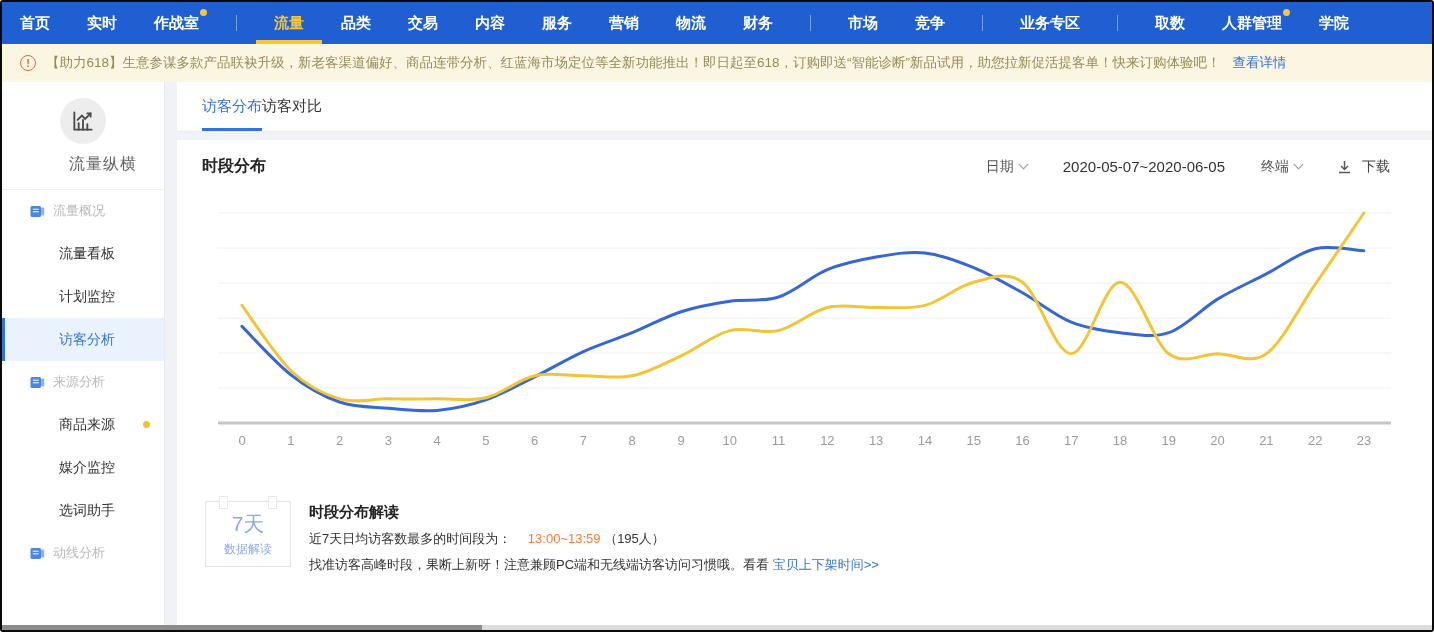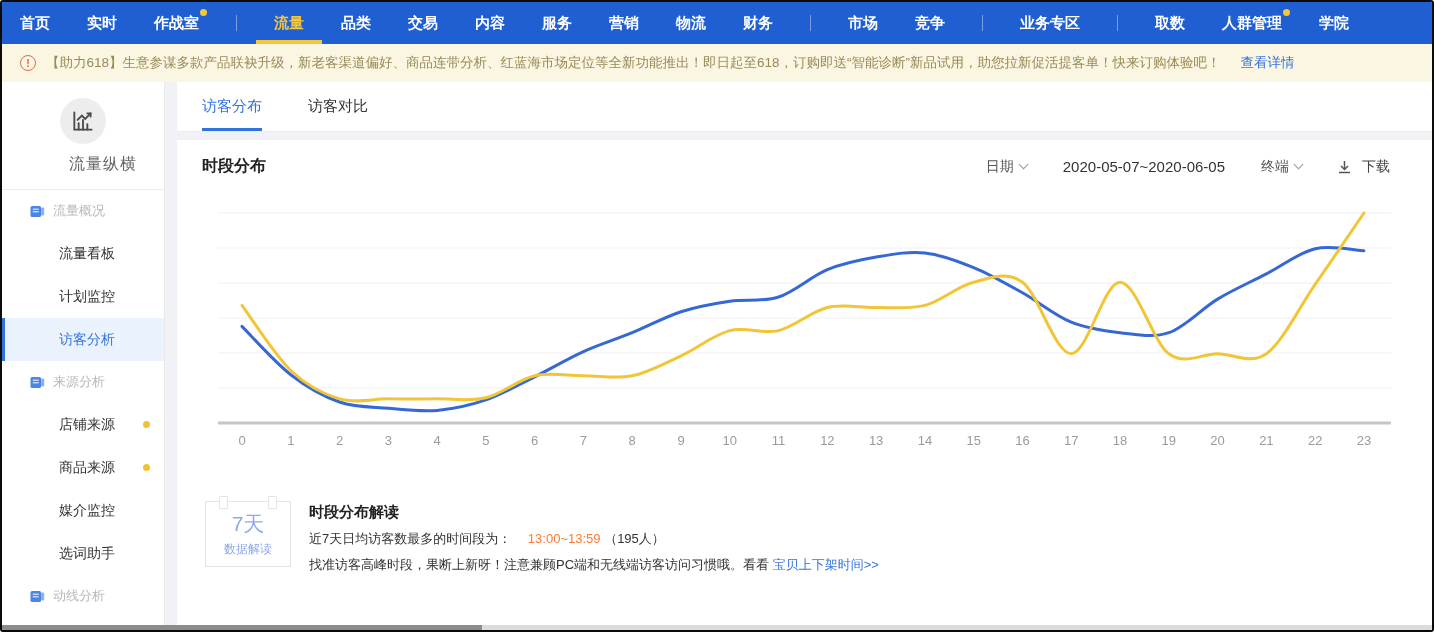--- a/index.html
+++ b/index.html
@@ -18,40 +18,40 @@
   .nav-item .dot { position:absolute; top:7px; right:-8px; width:7px; height:7px;
               border-radius:50%; background:#f5c53a; }
   .nav-divider { width:1px; height:16px; background:rgba(255,255,255,.4); align-self:center; }
 
   
   .notice { height:38px; flex:0 0 38px; background:#fbf6e2; display:flex; align-items:center;
             padding:0 18px; font-size:13.5px; color:#998a58; overflow:hidden; }
   .notice-icon { width:16px; height:16px; border:1.5px solid #dd6a4c; border-radius:50%;
             color:#dd6a4c; font-size:11px; font-weight:700; display:inline-flex;
             align-items:center; justify-content:center; margin-right:10px; flex:0 0 16px; }
-  .notice-link { color:#3473dd; margin-left:20px; cursor:pointer; white-space:nowrap; }
+  .notice-link { color:#3473dd; margin-left:12px; cursor:pointer; white-space:nowrap; }
 
   
   .main { flex:1; display:flex; min-height:0; }
   .sidebar { width:163px; flex:0 0 163px; background:#fff; border-right:1px solid #e9e9e9; overflow:hidden; }
   .side-top { padding:16px 0 14px; text-align:center; border-bottom:1px solid #ededed; }
   .avatar { width:46px; height:46px; border-radius:50%; background:#ededed; margin:0 auto;
             display:flex; align-items:center; justify-content:center; }
   .app-title { margin-top:10px; font-size:16px; color:#666; letter-spacing:1px;padding-left:40px; }
   .menu-section { height:42px; display:flex; align-items:center; padding-left:28px;
             color:#b9b9b9; font-size:13px; gap:8px; cursor:pointer; }
   .menu-item { height:43px; display:flex; align-items:center; padding-left:57px;
             color:#333; font-size:14px; cursor:pointer; position:relative; }
   .menu-item.active { background:#eaf3fd; color:#3473dd; }
   .menu-item.active::before { content:''; position:absolute; left:0; top:0; bottom:0; width:3px; background:#3473dd; }
   .menu-item .ydot { width:7px; height:7px; border-radius:50%; background:#f0c332; margin-left:28px; }
 
   .content { flex:1; display:flex; flex-direction:column; padding-left:12px; min-width:0; }
   .tabbar { height:50px; flex:0 0 50px; background:#fff; border-bottom:1px solid #ececec;
-            display:flex; align-items:stretch; padding-left:25px; gap:46px; margin-bottom:8px; }
+            display:flex; align-items:stretch; padding-left:25px; margin-bottom:8px; }
   .tab { display:inline-flex; align-items:center; font-size:15px; color:#333; position:relative; cursor:pointer; }
   .tab.active { color:#3473dd; }
   .tab.active::after { content:''; position:absolute; left:0; right:0; bottom:0; height:3px; background:#3473dd; }
 
   .card { flex:1; background:#fff; overflow:hidden; }
   .card-head { display:flex; align-items:center; padding:16px 42px 0 25px;justify-content:center; }
   .card-title { font-size:16px; font-weight:700; color:#222; }
   .head-controls { margin-left:auto; display:flex; align-items:center; gap:36px;
             font-size:14px; color:#555; }
   .chev { display:inline-block; width:7px; height:7px; border-right:1.5px solid #999;
@@ -152,24 +152,20 @@
             <span>访客分析</span>
           </div>
           <div class="menu-section">
             <svg width="15" height="13" viewBox="0 0 15 13">
               <rect x="0.5" y="1" width="10.5" height="11" rx="1.5" fill="#4a86e8"></rect>
               <rect x="11" y="2.5" width="3.2" height="8" rx="1" fill="#8db1f0"></rect>
               <line x1="2.8" y1="4.2" x2="8.7" y2="4.2" stroke="#fff" stroke-width="1"></line>
               <line x1="2.8" y1="6.8" x2="8.7" y2="6.8" stroke="#fff" stroke-width="1"></line>
             </svg>
             <span>来源分析</span>
-          </div>
-          <div class="menu-item">
-            <span>店铺来源</span>
-            <i class="ydot"></i>
           </div>
           <div class="menu-item">
             <span>商品来源</span>
             <i class="ydot"></i>
           </div>
           <div class="menu-item">
             <span>媒介监控</span>
           </div>
           <div class="menu-item">
             <span>选词助手</span>

